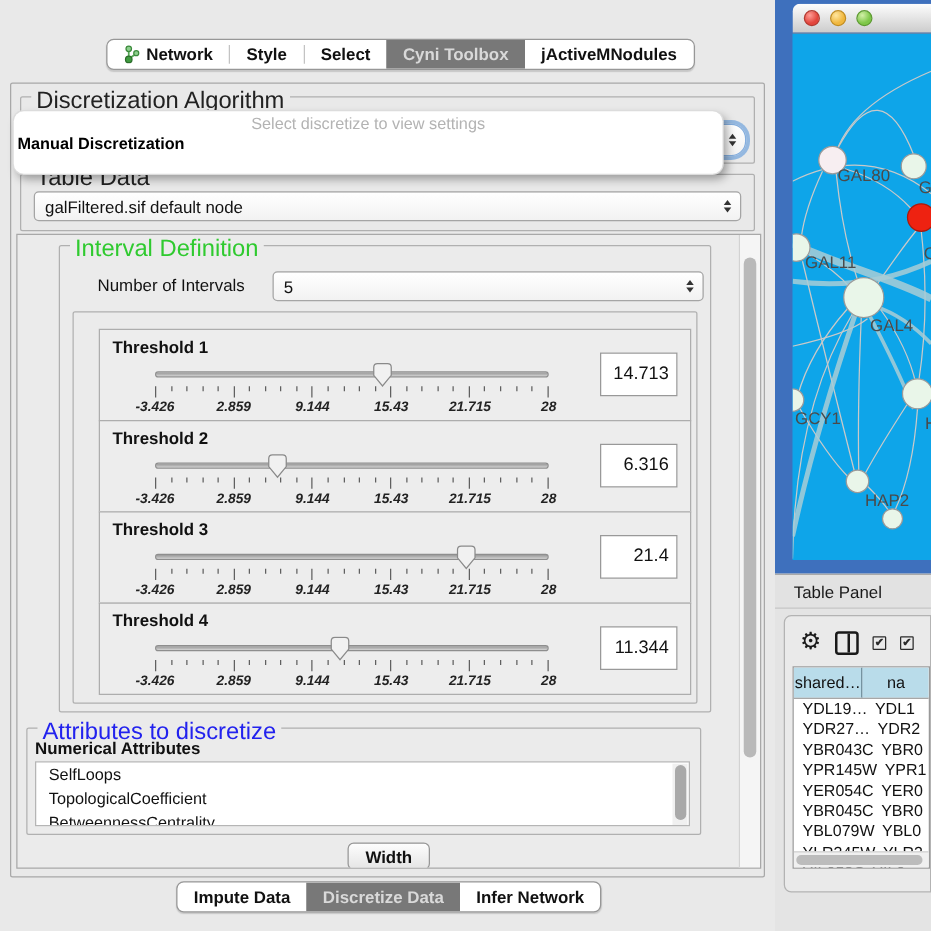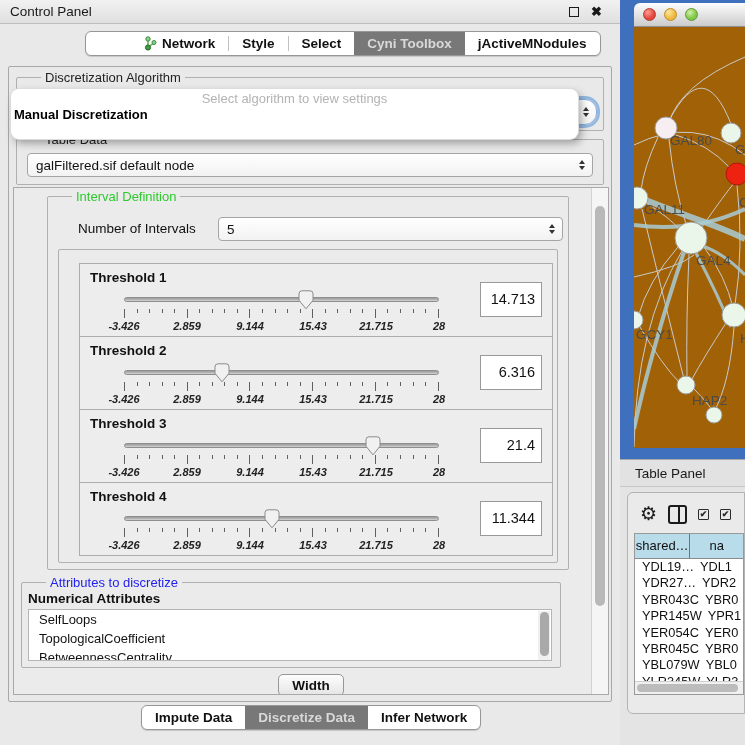--- a/index.html
+++ b/index.html
@@ -13,34 +13,34 @@
     background:linear-gradient(#f1f1f1,#e0e0e0); border-bottom:1px solid #bdbdbd;
     display:flex; align-items:center; padding:0 10px; font-size:13.5px; color:#1a1a1a; }
   .titlebar .title { flex:1; }
   .win-btns { display:flex; align-items:center; gap:12px; margin-right:8px; }
   .float-btn { width:10px; height:10px; border:1.5px solid #1a1a1a; display:inline-block; background:transparent; }
   .close-btn { font-size:13px; font-weight:bold; color:#1a1a1a; line-height:10px; }
 
   .tabbar { position:absolute; display:flex; align-items:stretch; background:#ffffff;
     border:1px solid #979797; border-radius:6px; overflow:hidden; height:25px;
     box-shadow:0 1px 1px rgba(0,0,0,.15); }
-  .tabbar.top { left:85px; top:31px;padding-left:45px; }
+  .tabbar.top { left:85px; top:31px; }
   .tabbar.bottom { left:141px; top:705px; }
   .tab { display:flex; align-items:center; gap:5px; padding:0 13px; font-size:13.5px; font-weight:bold;
     color:#111; white-space:nowrap; cursor:default; }
   .tab.selected { background:#787878; color:#d9d9d9; }
   .tab-sep { width:1px; background:#c3c3c3; margin:4px 0; }
 
   .outer-panel { position:absolute; left:8px; top:66px; width:604px; height:636px;
     border:1px solid #a8a8a8; background:#e9e9e9; border-radius:2px; }
 
   
   .group { position:absolute; border:1px solid #b0b0b0; border-radius:2px; }
-  .legend { position:absolute; top:-8px; left:24px; background:#e9e9e9; padding:0 4px;
-    font-size:13px; color:#222; white-space:nowrap; }
+  .legend { position:absolute; top:-8px; left:8px; background:#e9e9e9; padding:0 4px;
+    font-size:19px; color:#222; white-space:nowrap; }
   .legend.green { color:#2fca2f; }
   .legend.blue  { color:#2222ee; }
 
   .alg-group { left:7px; top:10px; width:588px; height:54px; }
 
   .combo { background:linear-gradient(#ffffff,#f2f2f2); border:1px solid #a5a5a5; border-radius:4px;
     display:flex; align-items:center; font-size:13.5px; color:#111; }
   .combo .combo-text { flex:1; padding-left:8px; }
   .stepper { display:flex; flex-direction:column; align-items:center; margin-right:7px; }
   .stepper i { display:block; width:0; height:0; border-left:3.5px solid transparent; border-right:3.5px solid transparent; }
@@ -105,21 +105,21 @@
 
   
   .network-window { position:absolute; left:620px; top:0; width:125px; height:459px; background:#3e70bd; }
   .mac-titlebar { position:absolute; left:14px; top:3px; right:0; height:24px;
     background:linear-gradient(#fdfdfd,#cccccc); border-bottom:1px solid #8f8f8f; border-top-left-radius:6px;
     display:flex; align-items:center; padding-left:9px; gap:8px; }
   .light { width:13px; height:13px; border-radius:50%; display:inline-block; }
   .light.red    { background:radial-gradient(circle at 35% 30%, #ff9d96, #e2453c 60%); border:1px solid #b23a31; }
   .light.yellow { background:radial-gradient(circle at 35% 30%, #ffe6a0, #f0b73e 60%); border:1px solid #c08c21; }
   .light.green  { background:radial-gradient(circle at 35% 30%, #d2f0a8, #7ec749 60%); border:1px solid #5d9a32; }
-  .canvas { position:absolute; left:14px; top:27px; right:0; bottom:11px; background:#a16207; overflow:hidden; }
+  .canvas { position:absolute; left:14px; top:27px; right:0; bottom:11px; background:#0ea5e9; overflow:hidden; }
   .canvas svg { display:block; }
 
   .tp-header { position:absolute; left:620px; top:459px; width:125px; height:28px;
     background:#e2e2e2; border-top:1px solid #a9a9a9; border-bottom:1px solid #c6c6c6;
     line-height:27px; padding-left:15px; font-size:13.5px; color:#1a1a1a; }
 
   .table-panel { position:absolute; left:627px; top:492px; width:118px; height:222px;
     background:#eaeaea; border:1px solid #b3b3b3; border-radius:6px 0 0 6px; }
   .tp-toolbar { position:absolute; left:12px; top:6px; right:0; height:30px; display:flex; align-items:center; gap:11px; }
   .gear { font-size:19px; color:#1a1a1a; line-height:20px; }
@@ -139,27 +139,20 @@
   .h-scrollbar { position:absolute; left:0; right:0; bottom:0; height:13px; background:#f0f0f0; border-top:1px solid #cfcfcf; }
   .h-thumb { position:absolute; left:2px; top:2px; right:5px; height:8px; border-radius:4px; background:#bcbcbc; }
 </style>
 </head>
 <body>
 
 <div class="stage">
 
   <section class="control-panel">
 
-    <header class="titlebar">
-      <span class="title">Control Panel</span>
-      <span class="win-btns">
-        <span class="float-btn"></span>
-        <span class="close-btn">✖</span>
-      </span>
-    </header>
 
     <nav class="tabbar top">
       <div class="tab">
         <span class="net-icon">
           <svg width="13" height="15" viewBox="0 0 13 15">
             <line x1="4" y1="3" x2="4" y2="11" stroke="#57a757" stroke-width="1.4"></line>
             <line x1="4" y1="11" x2="10" y2="7" stroke="#57a757" stroke-width="1.4"></line>
             <circle cx="4" cy="3" r="2.2" fill="#8ccf8c" stroke="#3c8a3c"></circle>
             <circle cx="4" cy="11.5" r="2.6" fill="#3f9a3f" stroke="#2a6e2a"></circle>
             <circle cx="10" cy="6.5" r="2" fill="#8ccf8c" stroke="#3c8a3c"></circle>
@@ -191,21 +184,21 @@
 
       <div class="combo alg-combo">
         <span class="combo-text"></span>
         <span class="stepper">
             <i class="up"></i>
             <i class="dn"></i>
           </span>
       </div>
 
       <div class="popup">
-        <div class="popup-hint">Select algorithm to view settings</div>
+        <div class="popup-hint">Select discretize to view settings</div>
         <div class="popup-item bold">Manual Discretization</div>
       </div>
 
       <div class="group table-data-group">
         <span class="legend">Table Data</span>
         <div class="combo table-data-combo">
           <span class="combo-text">galFiltered.sif default node</span>
           <span class="stepper">
               <i class="up"></i>
               <i class="dn"></i>

